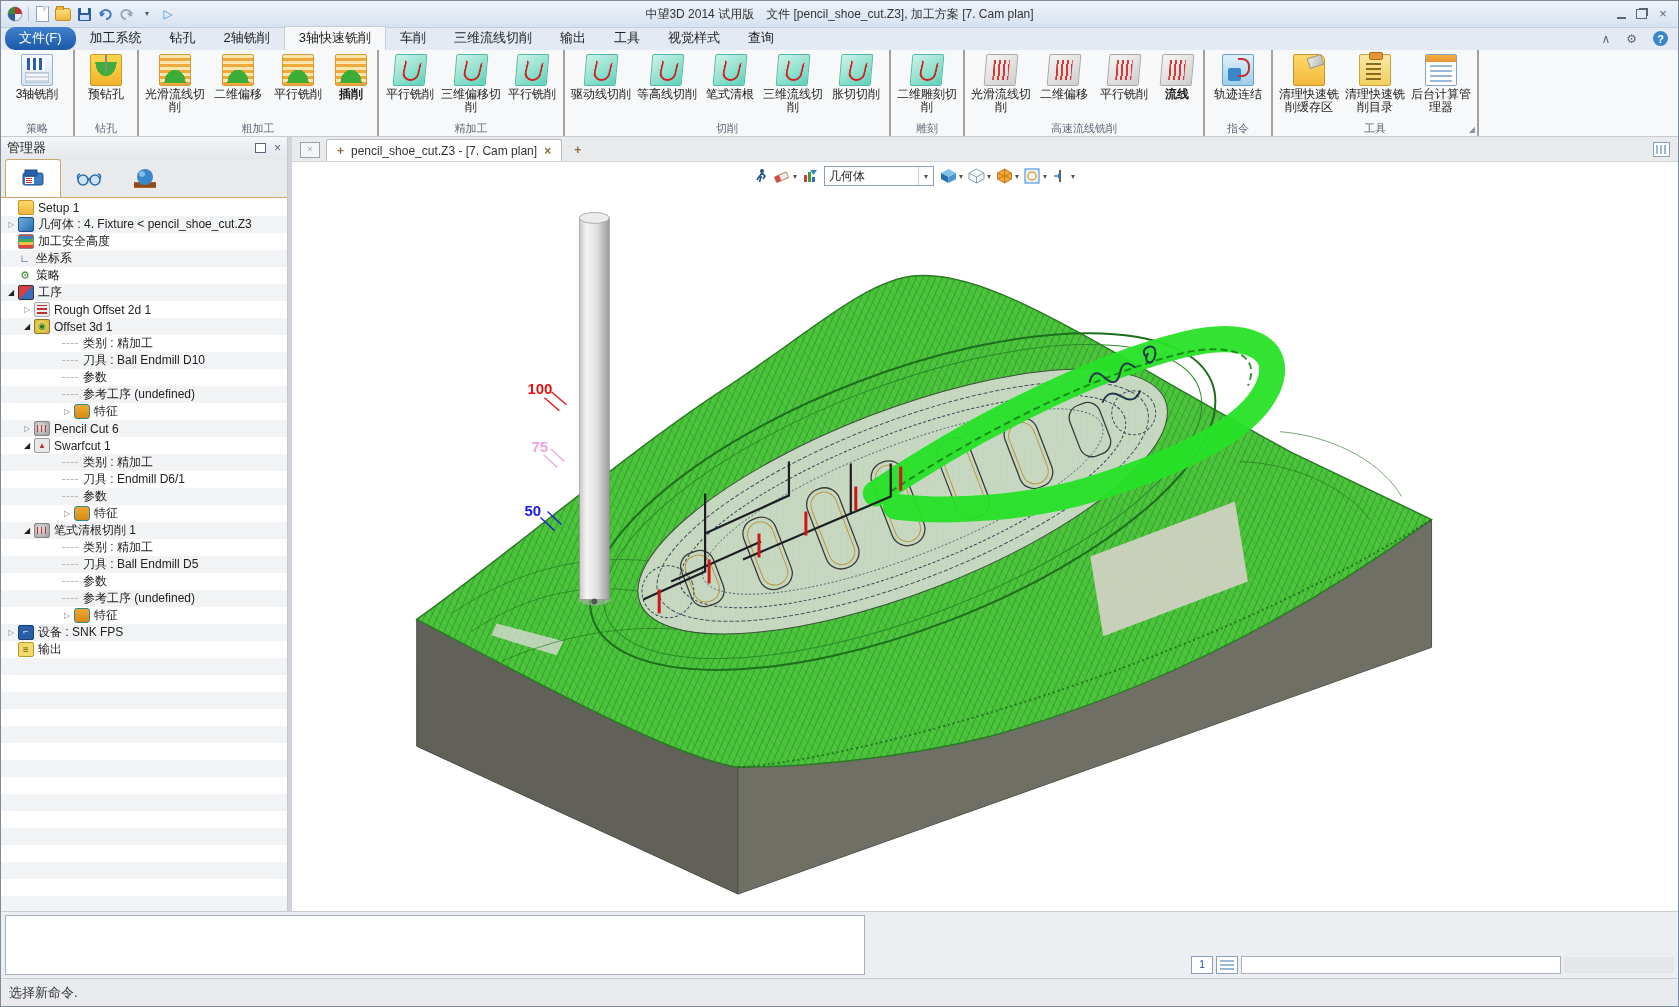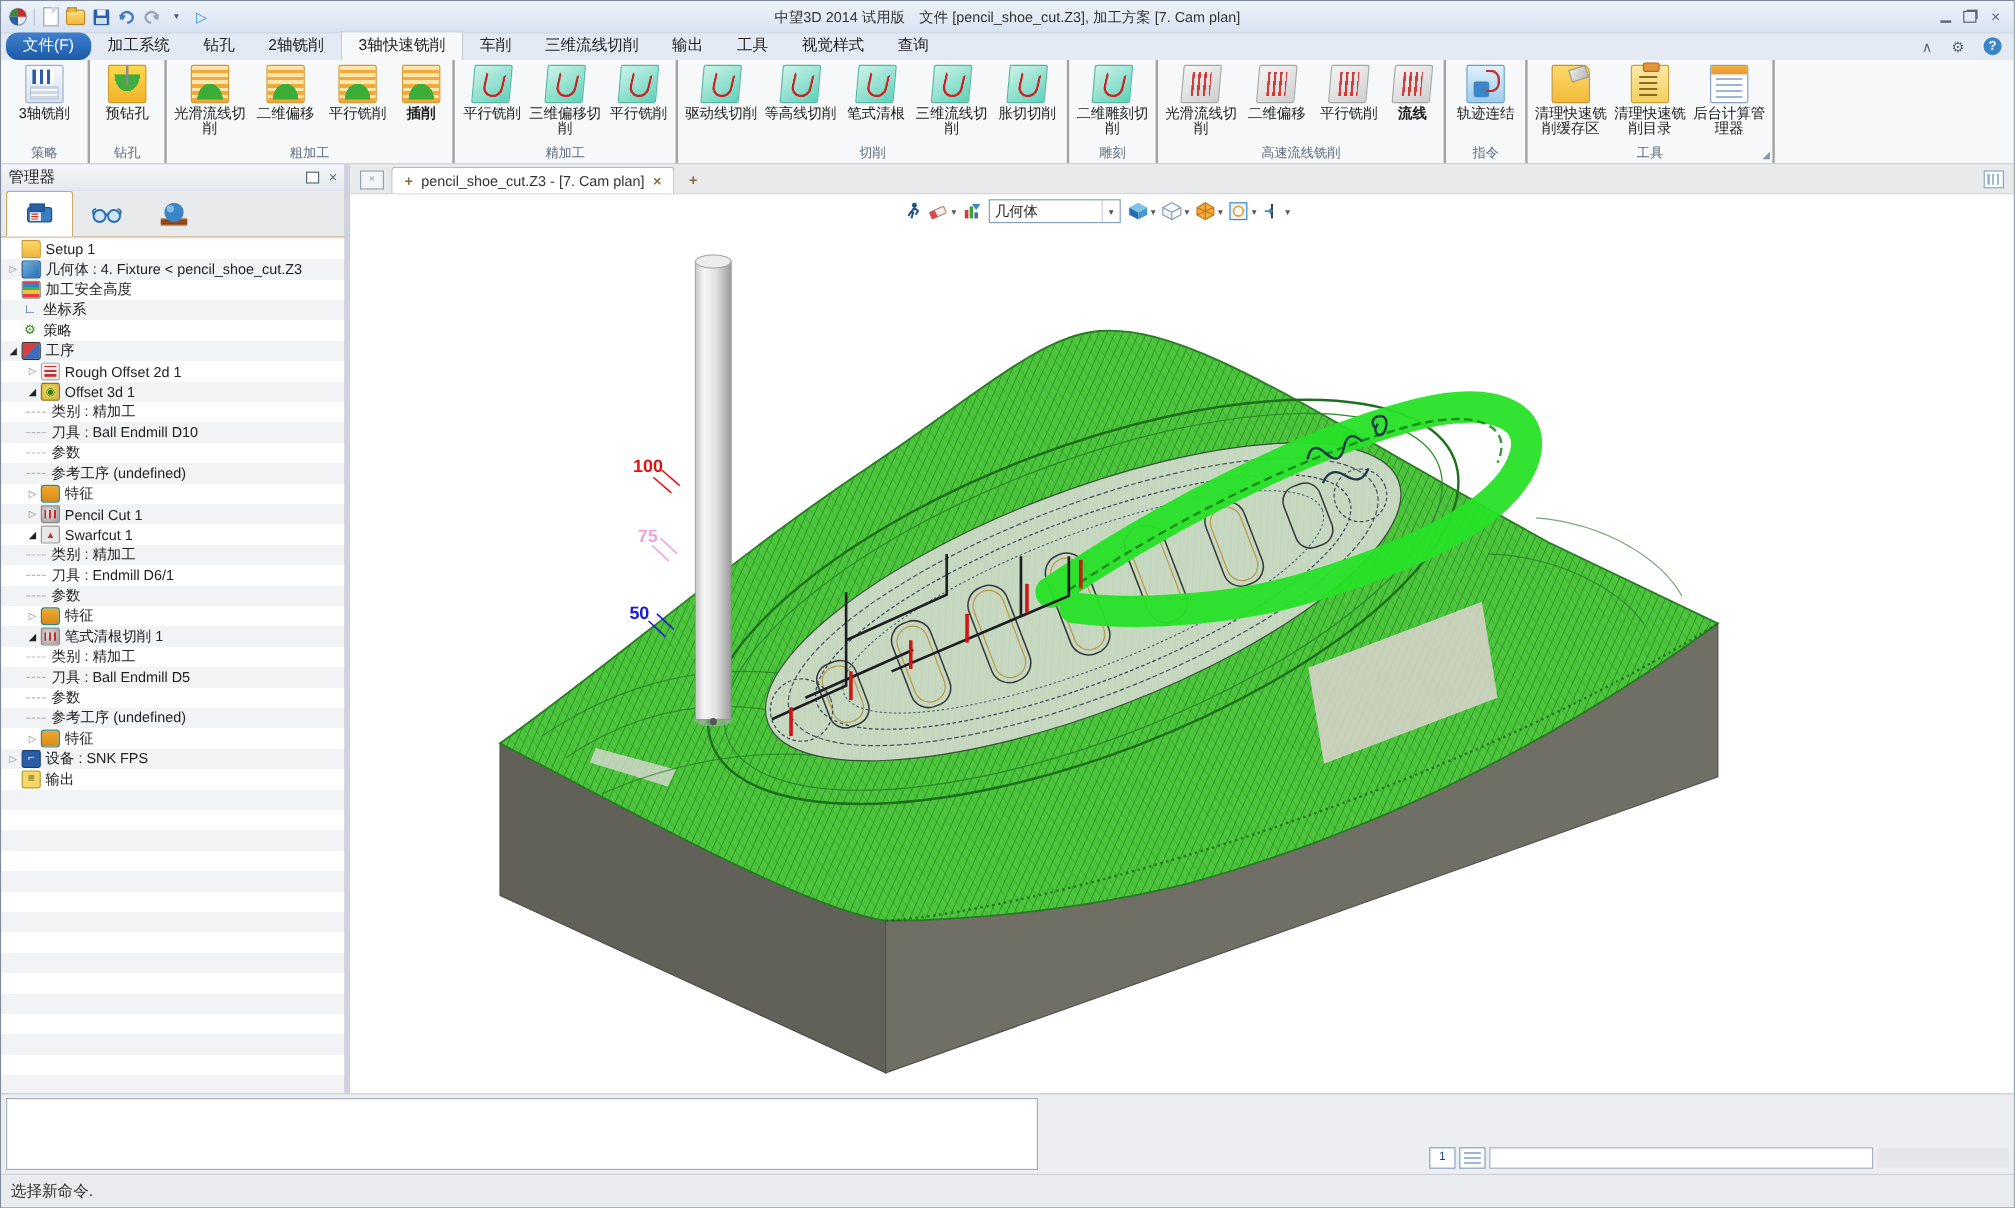--- a/index.html
+++ b/index.html
@@ -62,33 +62,33 @@
   .ri-folder{background:linear-gradient(#fdd96a,#f3b93a);border:1px solid #c8962a;border-radius:2px 6px 2px 2px;}
   .ri-folder::after{content:"";position:absolute;right:1px;top:1px;width:13px;height:9px;background:linear-gradient(135deg,#ececec,#b8b8b8);transform:rotate(-18deg);border:1px solid #999;}
   .ri-clip{background:linear-gradient(#fbe9a6,#f3cf5e);border:1px solid #c8a23a;}
   .ri-clip::before{content:"";position:absolute;left:9px;top:-3px;width:12px;height:6px;background:#e8953a;border-radius:2px;border:1px solid #b06a20;}
   .ri-clip::after{content:"";position:absolute;left:6px;top:8px;width:15px;height:17px;background:repeating-linear-gradient(0deg,#8a6a20 0 2px,transparent 2px 5px);}
   .ri-win{background:#fff;border:1px solid #8aa0c0;}
   .ri-win::before{content:"";position:absolute;left:0;right:0;top:0;height:7px;background:linear-gradient(#f3b13a,#e8953a);}
   .ri-win::after{content:"";position:absolute;left:4px;top:10px;right:4px;bottom:3px;background:repeating-linear-gradient(0deg,#9ab8d8 0 2px,transparent 2px 5px);}
   
   .mainrow{flex:1;display:flex;min-height:0;}
-  .manager{width:286px;background:#c4b5fd;border-right:1px solid #c2c8d0;display:flex;flex-direction:column;flex:none;}
+  .manager{width:286px;background:#0f172a;border-right:1px solid #c2c8d0;display:flex;flex-direction:column;flex:none;}
   .mgr-head{height:22px;display:flex;align-items:center;padding:0 6px;font-size:13px;color:#222;background:linear-gradient(#f4f6f8,#e4e8ec);}
   .mgr-btns{margin-left:auto;display:flex;gap:8px;align-items:center;}
   .mgr-restore{width:9px;height:8px;border:1px solid #5a6675;background:#fff;}
   .mgr-close{font-size:12px;color:#5a6675;line-height:10px;cursor:pointer;}
   .mgr-tabs{height:38px;background:#e8eaec;border-bottom:1px solid #c8a96a;display:flex;align-items:stretch;padding-left:4px;}
   .mtab{width:54px;display:flex;align-items:center;justify-content:center;cursor:pointer;border:1px solid transparent;border-bottom:none;}
   .mtab.active{background:#fff;border-color:#c8a96a;border-radius:3px 3px 0 0;}
   .tree{flex:1;background:repeating-linear-gradient(#ffffff 0 17px,#f2f3f5 17px 34px);overflow:hidden;border-top:1px solid #fff;}
   .trow{height:17px;display:flex;align-items:center;white-space:nowrap;cursor:pointer;font-size:12px;}
   .trow .exp{width:12px;text-align:center;font-size:8px;color:#8a8a8a;flex:none;}
   .trow .exp.open{color:#222;}
-  .lv0{padding-left:4px;} .lv1{padding-left:20px;} .lv2{padding-left:20px;}
+  .lv0{padding-left:4px;} .lv1{padding-left:20px;} .lv2{padding-left:60px;}
   .tico{width:14px;height:13px;margin:0 4px 0 1px;flex:none;border-radius:2px;position:relative;font-style:normal;}
   .tico::before{display:block;text-align:center;font-size:10px;line-height:13px;}
   .ico-folder{background:linear-gradient(#fdd96a,#f0b53a);border:1px solid #c8962a;border-radius:1px 3px 1px 1px;}
   .ico-geom{background:linear-gradient(135deg,#6fb0e0,#2a6cb0);border:1px solid #1c4f86;}
   .ico-layers{background:repeating-linear-gradient(0deg,#e23f3f 0 3px,#f0c040 3px 6px,#3fae4f 6px 9px,#3a7fc0 9px 12px);border:1px solid #888;}
   .ico-axis::before{content:"∟";color:#1a4f8a;font-weight:bold;font-size:11px;}
   .ico-gears::before{content:"⚙";color:#3a8a2a;font-size:11px;}
   .ico-ops{background:linear-gradient(135deg,#d84040 50%,#3a6cc0 50%);border:1px solid #333;}
   .ico-oprough{background:#ececec;border:1px solid #aaa;}
   .ico-oprough::after{content:"";position:absolute;inset:2px;background:repeating-linear-gradient(0deg,#c03030 0 2px,transparent 2px 4px);}
@@ -439,21 +439,21 @@
             <span>参考工序 (undefined)</span>
           </div>
         <div class="trow lv2">
             <span class="exp">▷</span>
             <i class="tico ico-feature"></i>
             <span>特征</span>
           </div>
         <div class="trow lv1">
             <span class="exp">▷</span>
             <i class="tico ico-oppencil"></i>
-            <span>Pencil Cut 1</span>
+            <span>Pencil Cut 6</span>
           </div>
         <div class="trow lv1">
             <span class="exp open">◢</span>
             <i class="tico ico-opswarf"></i>
             <span>Swarfcut 1</span>
           </div>
         <div class="trow lv2">
             <span class="dash"></span>
             <span>类别 : 精加工</span>
           </div>

